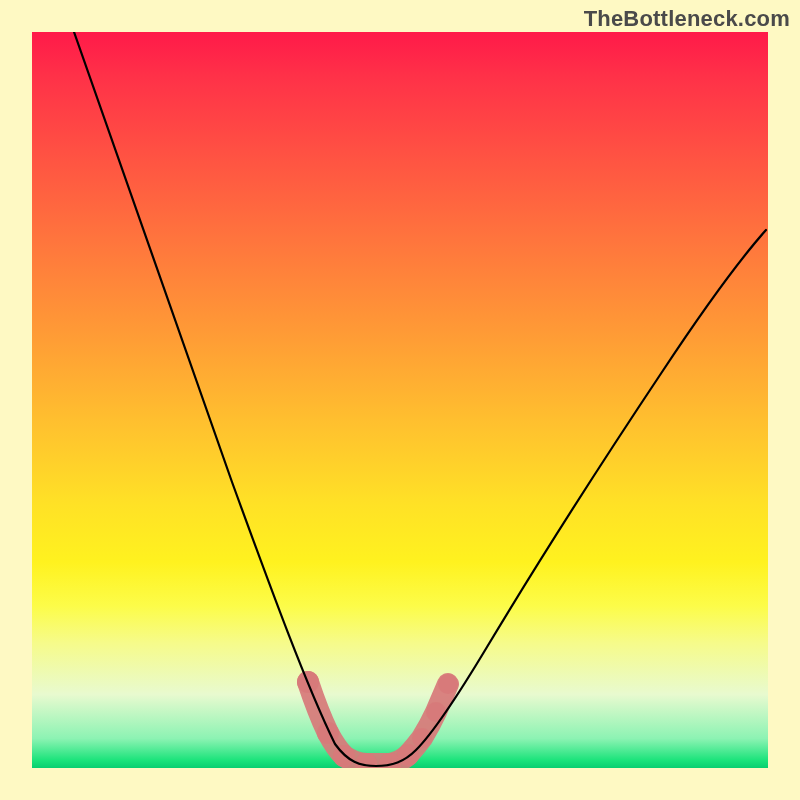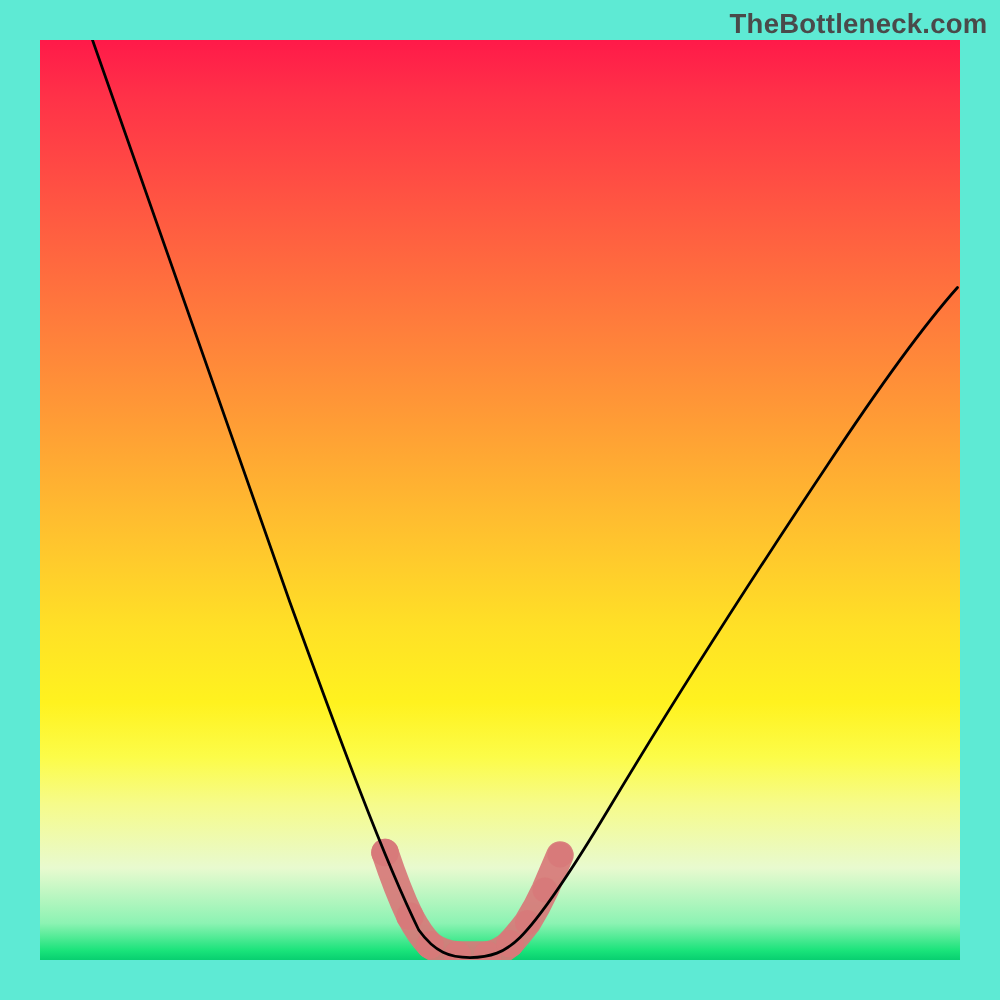--- a/index.html
+++ b/index.html
@@ -7,21 +7,21 @@
     padding: 0;
     width: 800px;
     height: 800px;
     background: #000;
     overflow: hidden;
     font-family: Arial, Helvetica, sans-serif;
   }
   .frame {
     position: absolute;
     inset: 0;
-    background: #5eead4;
+    background: #fef9c3;
   }
   .plot-area {
     position: absolute;
     left: 32px;
     top: 32px;
     width: 736px;
     height: 736px;
     overflow: hidden;
   }
   .gradient {

